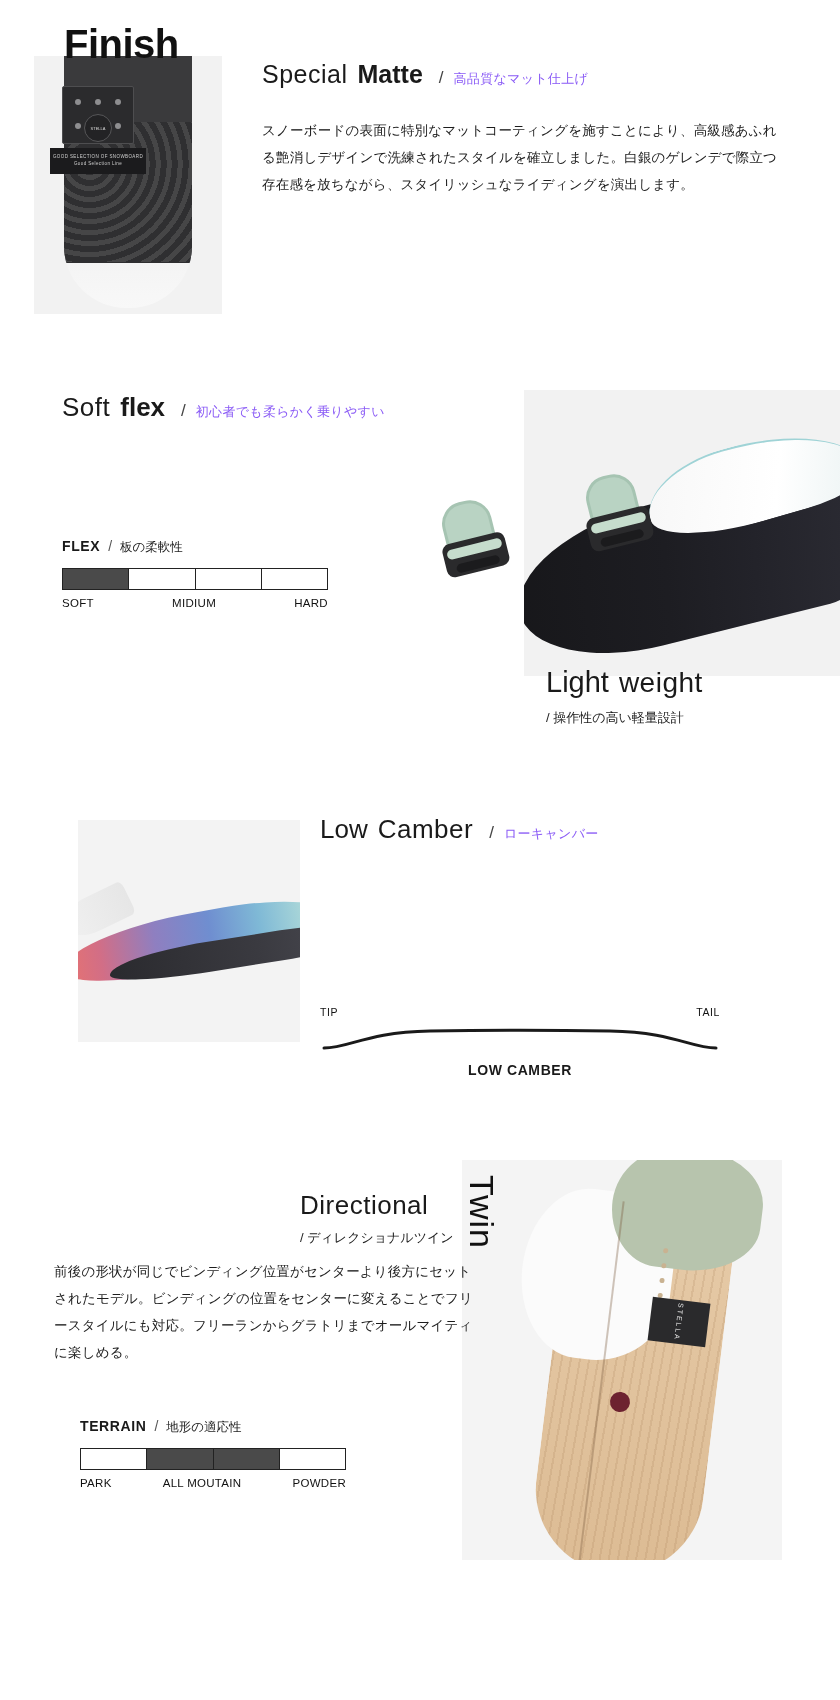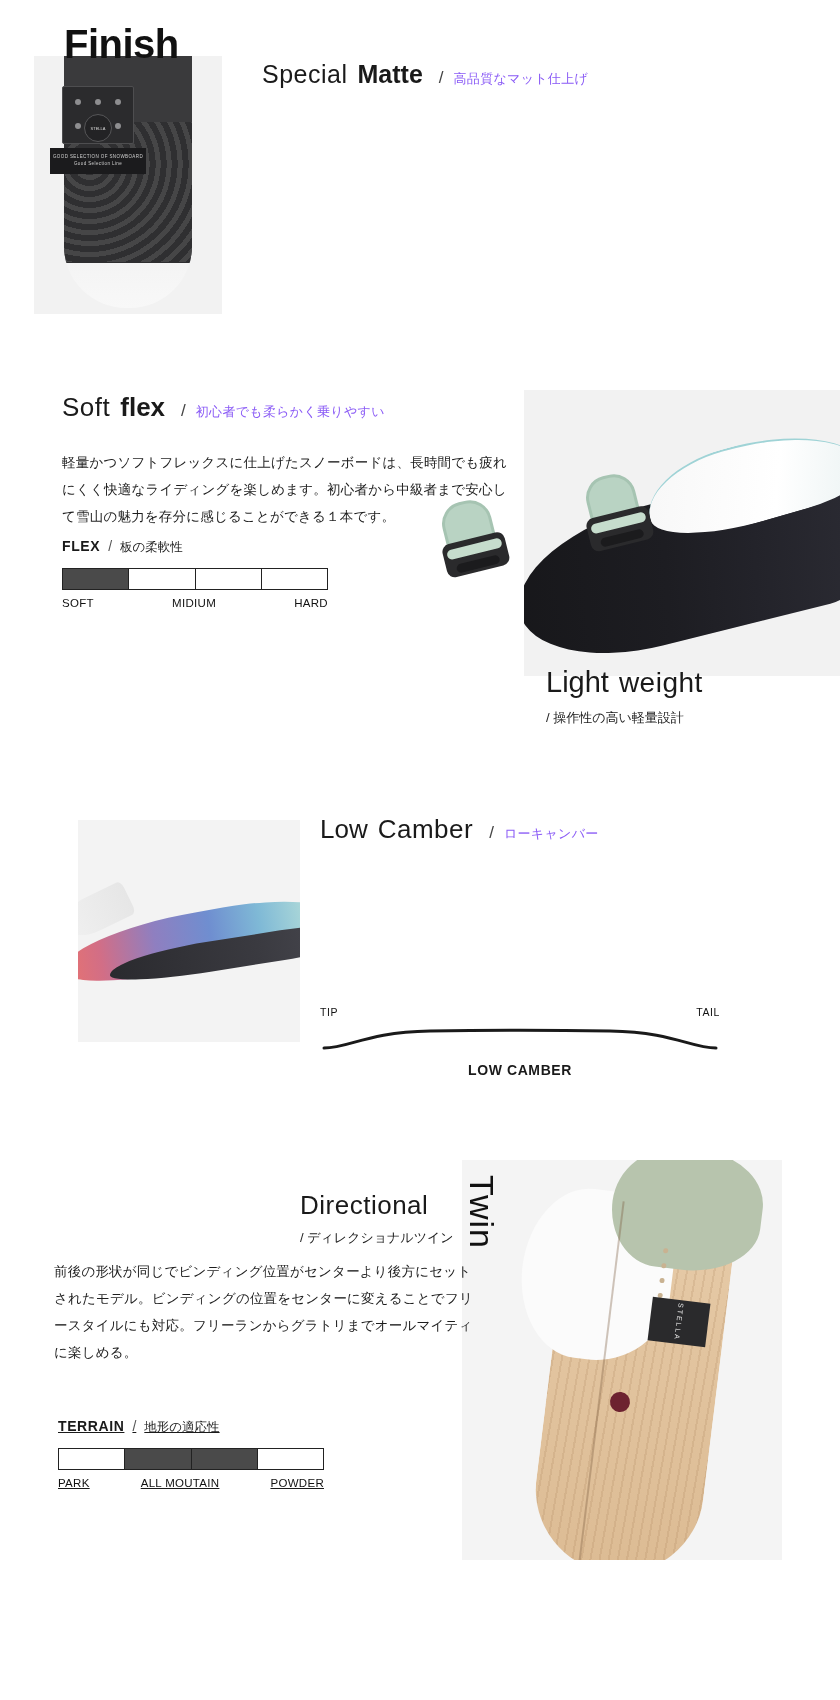--- a/index.html
+++ b/index.html
@@ -231,21 +231,21 @@
   .bt-holes { position: absolute; left: 196px; top: 88px; transform: rotate(7deg); }
   .bt-holes i {
     display: block; width: 5px; height: 5px; border-radius: 50%;
     background: #c9b291; margin-bottom: 10px;
   }
   .bt-edge {
     position: absolute; left: 138px; top: 40px; width: 2px; height: 372px;
     background: rgba(120,90,60,.35); transform: rotate(7deg);
   }
 
-  .terrain-gauge { position: absolute; left: 58px; top: 1418px; text-decoration: underline; }
+  .terrain-gauge { position: absolute; left: 80px; top: 1418px; }
 </style>
 </head>
 <body>
 
 <div class="page">
 
   <section>
 
     <div class="board-matte">
       <div class="bm-body">
@@ -268,33 +268,33 @@
 
     <h1 class="sec1-title">Finish</h1>
 
     <div class="sec1-text">
       <div class="head-line">
         <span class="head-thin">Special</span>
         <span class="head-bold" style="margin-left:10px">Matte</span>
         <span class="slash" style="margin-left:16px;font-size:17px">/</span>
         <span class="head-jp" style="margin-left:10px">高品質なマット仕上げ</span>
       </div>
+      <p class="body-jp">スノーボードの表面に特別なマットコーティングを施すことにより、高級感あふれる艶消しデザインで洗練されたスタイルを確立しました。白銀のゲレンデで際立つ存在感を放ちながら、スタイリッシュなライディングを演出します。</p>
     </div>
   </section>
 
   <section>
 
     <div class="sec2-text">
       <div class="head-line">
         <span class="head-thin">Soft</span>
         <span class="head-bold" style="margin-left:10px">flex</span>
         <span class="slash" style="margin-left:16px;font-size:17px">/</span>
         <span class="head-jp" style="margin-left:10px">初心者でも柔らかく乗りやすい</span>
       </div>
-      <p class="body-jp">軽量かつソフトフレックスに仕上げたスノーボードは、長時間でも疲れにくく快適なライディングを楽しめます。初心者から中級者まで安心して雪山の魅力を存分に感じることができる１本です。</p>
     </div>
 
     <div class="gauge-wrap" style="left:62px; top:538px;">
       <div class="gauge-head">
         <span class="g-title">FLEX</span>
         <span class="g-sl">/</span>
         <span class="g-jp">板の柔軟性</span>
       </div>
       <div class="gauge-bar">
         <div class="cell on"></div>

